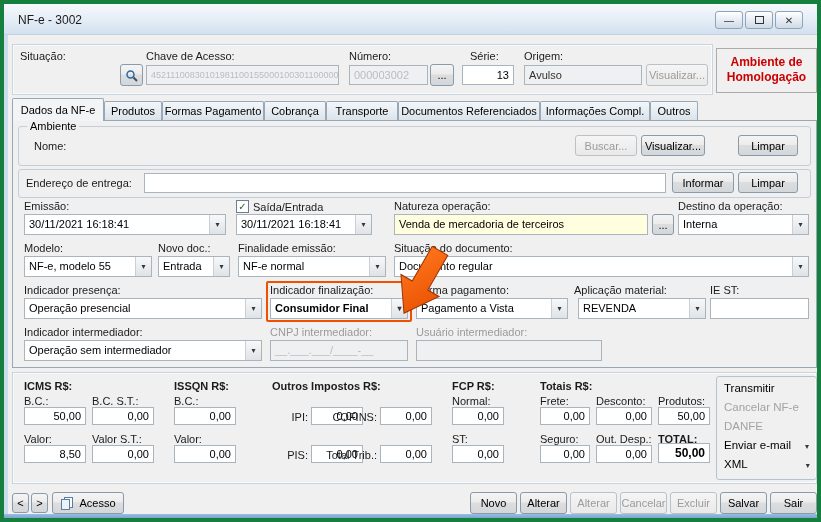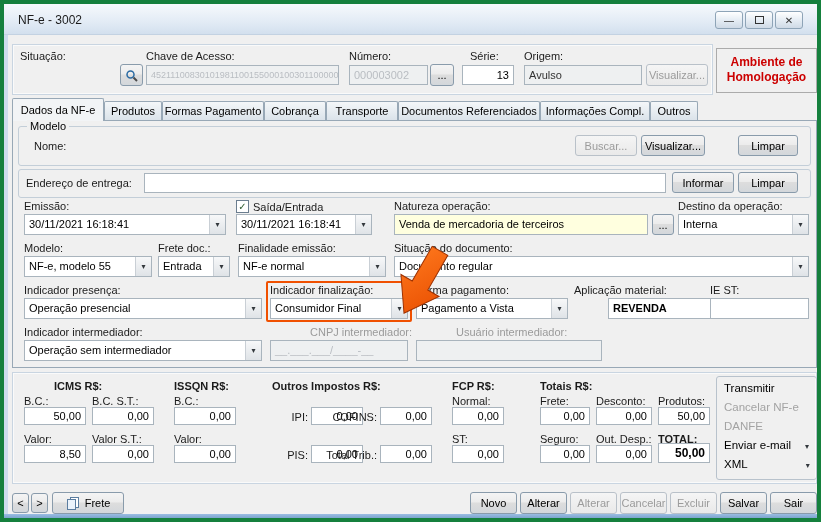--- a/index.html
+++ b/index.html
@@ -12,21 +12,21 @@
   .winbtn { position:absolute; top:7px; width:28px; height:18px; border:1px solid #8ea4b7; border-radius:3px;
             background:linear-gradient(#ffffff,#e6edf4 50%,#cfdae6); font-size:10px; color:#333;
             display:flex; align-items:center; justify-content:center; }
   .frame-edge { position:absolute; background:#cddcec; }
   .bottom-band { position:absolute; left:0; top:510px; width:819px; height:10px;
                  background:linear-gradient(#9abde3,#517fab); }
   .panel { position:absolute; border:1px solid #c9d5e1; box-shadow: inset 0 0 0 1px rgba(255,255,255,.65); }
   .grp { position:absolute; border:1px solid #c3ced8; border-radius:3px; }
   .grp-label { position:absolute; top:-7px; left:8px; background:#f0f0f0; padding:0 3px; font-size:11px; }
   .lbl { position:absolute; font-size:11px; color:#1b1b1b; white-space:nowrap; }
-  .lbl.dis { color:#9a9a9a;margin-left:40px; }
+  .lbl.dis { color:#9a9a9a; }
   .lbl.ta-r { text-align:right; }
   .hdr { font-weight:bold; }
   .tb { position:absolute; height:20px; background:#fff; border:1px solid #a9b4bd; font-size:11px;
         line-height:18px; padding:0 4px; color:#000; white-space:nowrap; overflow:hidden; }
   .tb.dis { background:#eef0f1; color:#b9bdc2; }
   .tb.ro  { background:#eef0f1; color:#333; }
   .tb.yellow { background:#ffffdf; }
   .tb.ta-r { text-align:right; }
   .tb.faint { font-size:9px; letter-spacing:0px; }
   .combo { position:absolute; height:21px; background:#fff; border:1px solid #a9b4bd; font-size:11px;
@@ -104,21 +104,21 @@
   <div class="tab" style="left:260px;width:62px;">Cobrança</div>
   <div class="tab" style="left:322px;width:72px;">Transporte</div>
   <div class="tab" style="left:536px;width:110px;">Informações Compl.</div>
   <div class="tab" style="left:394px;width:142px;">Documentos Referenciados</div>
   <div class="tab" style="left:646px;width:48px;">Outros</div>
 
   <div class="content"></div>
   <div class="tab active" style="left:8px;width:92px;">Dados da NF-e</div>
 
   <div class="grp" style="left:14px;top:122px;width:793px;height:40px;">
-    <span class="grp-label">Modelo</span>
+    <span class="grp-label">Ambiente</span>
   </div>
   <div class="lbl" style="left:30px;top:136px;">Nome:</div>
   <div class="btn dis" style="left:571px;top:131px;width:62px;height:21px;">Buscar...</div>
   <div class="btn" style="left:637px;top:131px;width:64px;height:21px;">Visualizar...</div>
   <div class="btn" style="left:734px;top:131px;width:60px;height:21px;">Limpar</div>
 
   <div class="grp" style="left:14px;top:165px;width:793px;height:29px;"></div>
   <div class="lbl" style="left:22px;top:173px;">Endereço de entrega:</div>
   <div class="tb" style="left:140px;top:169px;width:522px;"></div>
   <div class="btn" style="left:668px;top:168px;width:62px;height:21px;">Informar</div>
@@ -152,21 +152,21 @@
       </span>
   </div>
 
   <div class="lbl" style="left:20px;top:238px;">Modelo:</div>
   <div class="combo" style="left:20px;top:252px;width:128px;">
     <span>NF-e, modelo 55</span>
     <span class="cbtn">
         <span>▾</span>
       </span>
   </div>
-  <div class="lbl" style="left:154px;top:238px;">Frete doc.:</div>
+  <div class="lbl" style="left:154px;top:238px;">Novo doc.:</div>
   <div class="combo" style="left:154px;top:252px;width:72px;">
     <span>Entrada</span>
     <span class="cbtn">
         <span>▾</span>
       </span>
   </div>
   <div class="lbl" style="left:234px;top:238px;">Finalidade emissão:</div>
   <div class="combo" style="left:234px;top:252px;width:148px;">
     <span>NF-e normal</span>
     <span class="cbtn">
@@ -182,35 +182,35 @@
   </div>
 
   <div class="lbl" style="left:20px;top:280px;">Indicador presença:</div>
   <div class="combo" style="left:20px;top:294px;width:238px;">
     <span>Operação presencial</span>
     <span class="cbtn">
         <span>▾</span>
       </span>
   </div>
   <div class="lbl" style="left:266px;top:280px;">Indicador finalização:</div>
-  <div class="combo" style="left:266px;top:294px;width:138px;">
+  <div class="combo" style="left:266px;top:294px;width:138px;font-weight:bold;">
     <span>Consumidor Final</span>
     <span class="cbtn">
         <span>▾</span>
       </span>
   </div>
   <div class="lbl" style="left:412px;top:280px;">Forma pagamento:</div>
   <div class="combo" style="left:412px;top:294px;width:152px;">
     <span>Pagamento a Vista</span>
     <span class="cbtn">
         <span>▾</span>
       </span>
   </div>
   <div class="lbl" style="left:570px;top:280px;">Aplicação material:</div>
-  <div class="combo" style="left:604px;top:294px;width:128px;font-weight:bold;">
+  <div class="combo" style="left:574px;top:294px;width:128px;">
     <span>REVENDA</span>
     <span class="cbtn">
         <span>▾</span>
       </span>
   </div>
   <div class="lbl" style="left:706px;top:280px;">IE ST:</div>
   <div class="tb" style="left:706px;top:294px;width:99px;height:21px;"></div>
 
   <div class="lbl" style="left:20px;top:322px;">Indicador intermediador:</div>
   <div class="combo" style="left:20px;top:336px;width:238px;">
@@ -232,21 +232,21 @@
           <stop offset="0" stop-color="#ff7a1e"></stop>
             <stop offset="1" stop-color="#e84d00"></stop>
         </linearGradient>
       </defs>
       <polygon points="21,2 39,2 39,42 52,42 30,74 8,42 21,42" fill="url(#ag)" stroke="#9c3000" stroke-width="1"></polygon>
     </svg>
   </div>
 
   <div class="panel" style="left:8px;top:368px;width:805px;height:112px;"></div>
 
-  <div class="lbl hdr" style="left:20px;top:376px;margin-left:30px;">ICMS R$:</div>
+  <div class="lbl hdr" style="left:20px;top:376px;">ICMS R$:</div>
   <div class="lbl" style="left:20px;top:391px;">B.C.:</div>
   <div class="tb num" style="left:20px;top:403px;width:62px;">50,00</div>
   <div class="lbl" style="left:88px;top:391px;">B.C. S.T.:</div>
   <div class="tb num" style="left:88px;top:403px;width:62px;">0,00</div>
   <div class="lbl" style="left:20px;top:429px;">Valor:</div>
   <div class="tb num" style="left:20px;top:441px;width:62px;">8,50</div>
   <div class="lbl" style="left:88px;top:429px;">Valor S.T.:</div>
   <div class="tb num" style="left:88px;top:441px;width:62px;">0,00</div>
 
   <div class="lbl hdr" style="left:170px;top:376px;">ISSQN R$:</div>
@@ -298,21 +298,21 @@
     <span class="larr" style="right:-62px;">▾</span>
   </div>
 
   <div class="btn" style="left:8px;top:489px;width:17px;height:20px;">&lt;</div>
   <div class="btn" style="left:27px;top:489px;width:17px;height:20px;">&gt;</div>
   <div class="btn" style="left:48px;top:488px;width:72px;height:22px;gap:5px;">
     <svg width="14" height="14">
       <rect x="4.5" y="1.5" width="8" height="10" fill="#ffffff" stroke="#5b7da0"></rect>
       <rect x="1.5" y="3.5" width="8" height="10" fill="#eaf2fb" stroke="#5b7da0"></rect>
     </svg>
-    <span>Frete</span>
+    <span>Acesso</span>
   </div>
   <div class="btn" style="left:466px;top:488px;width:47px;height:22px;">Novo</div>
   <div class="btn" style="left:516px;top:488px;width:47px;height:22px;">Alterar</div>
   <div class="btn dis" style="left:566px;top:488px;width:47px;height:22px;">Alterar</div>
   <div class="btn dis" style="left:616px;top:488px;width:47px;height:22px;">Cancelar</div>
   <div class="btn dis" style="left:666px;top:488px;width:47px;height:22px;">Excluir</div>
   <div class="btn" style="left:716px;top:488px;width:47px;height:22px;">Salvar</div>
   <div class="btn" style="left:766px;top:488px;width:47px;height:22px;">Sair</div>
 
   <div class="frame-edge" style="left:0;top:31px;width:4px;height:479px;"></div>

